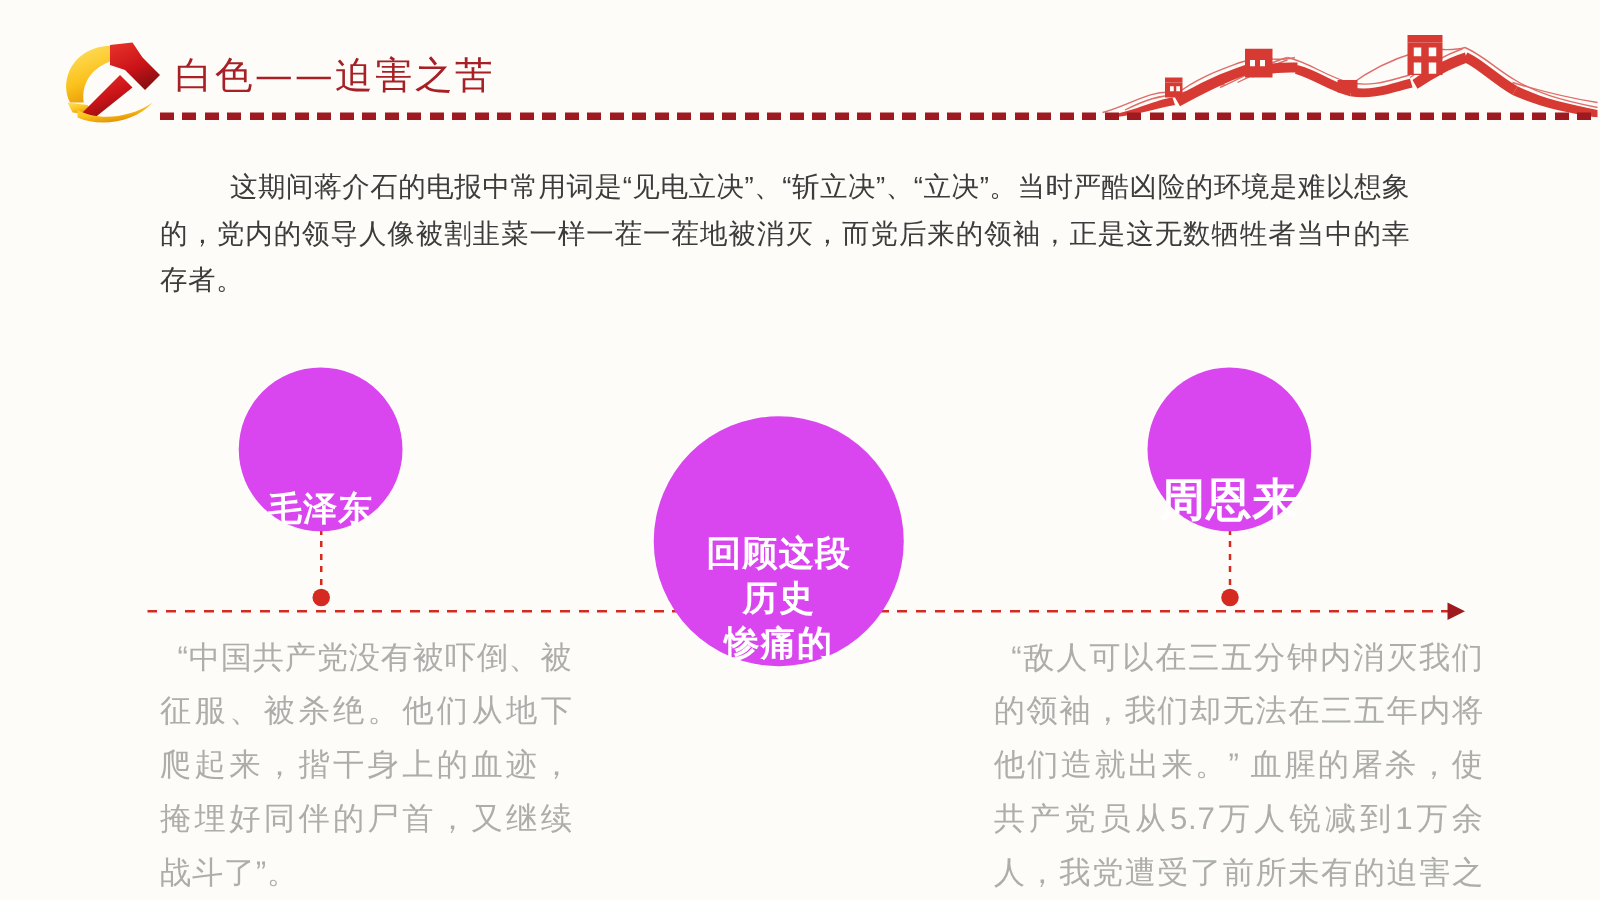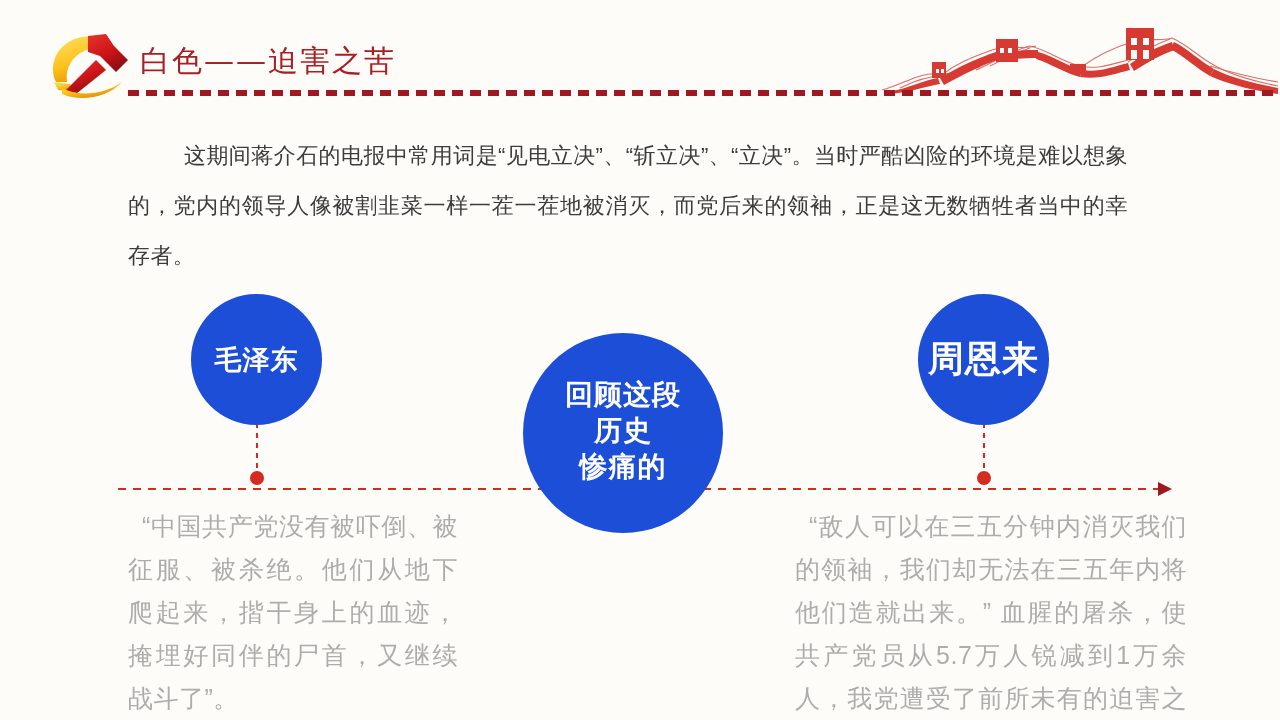--- a/index.html
+++ b/index.html
@@ -70,21 +70,21 @@
     );
   }
 
   
   .intro {
     position: absolute;
     left: 128px;
     top: 131px;
     width: 1000px;
     font-size: 22px;
-    line-height: 50px;
+    line-height: 37px;
     color: #3C3C3C;
     text-indent: 56px;
     letter-spacing: 0.4px;
     text-align: justify;
   }
 
   
   .axis {
     position: absolute;
     left: 118px;
@@ -105,25 +105,25 @@
     height: 0;
     border-top: 7px solid transparent;
     border-bottom: 7px solid transparent;
     border-left: 14px solid #9E1A20;
   }
 
   
   .node-circle {
     position: absolute;
     border-radius: 50%;
-    background: #1d4ed8;
+    background: #d946ef;
     color: #FFFFFF;
     font-weight: bold;
     display: flex;
-    align-items: center;
+    align-items: flex-end;
     justify-content: center;
     text-align: center;
     letter-spacing: 1px;
     box-shadow: 0 0 0 0 rgba(0,0,0,0);
   }
   .circle-left {
     left: 191px;
     top: 294px;
     width: 131px;
     height: 131px;
@@ -139,21 +139,20 @@
     z-index: 4;
   }
   .circle-center {
     left: 523px;
     top: 333px;
     width: 200px;
     height: 200px;
     font-size: 28px;
     line-height: 36px;
     z-index: 5;
-    font-family: Liberation Mono, monospace;
   }
   .circle-center .ctext {
     display: block;
   }
 
   
   .connector {
     position: absolute;
     width: 2px;
     background-image: repeating-linear-gradient(

